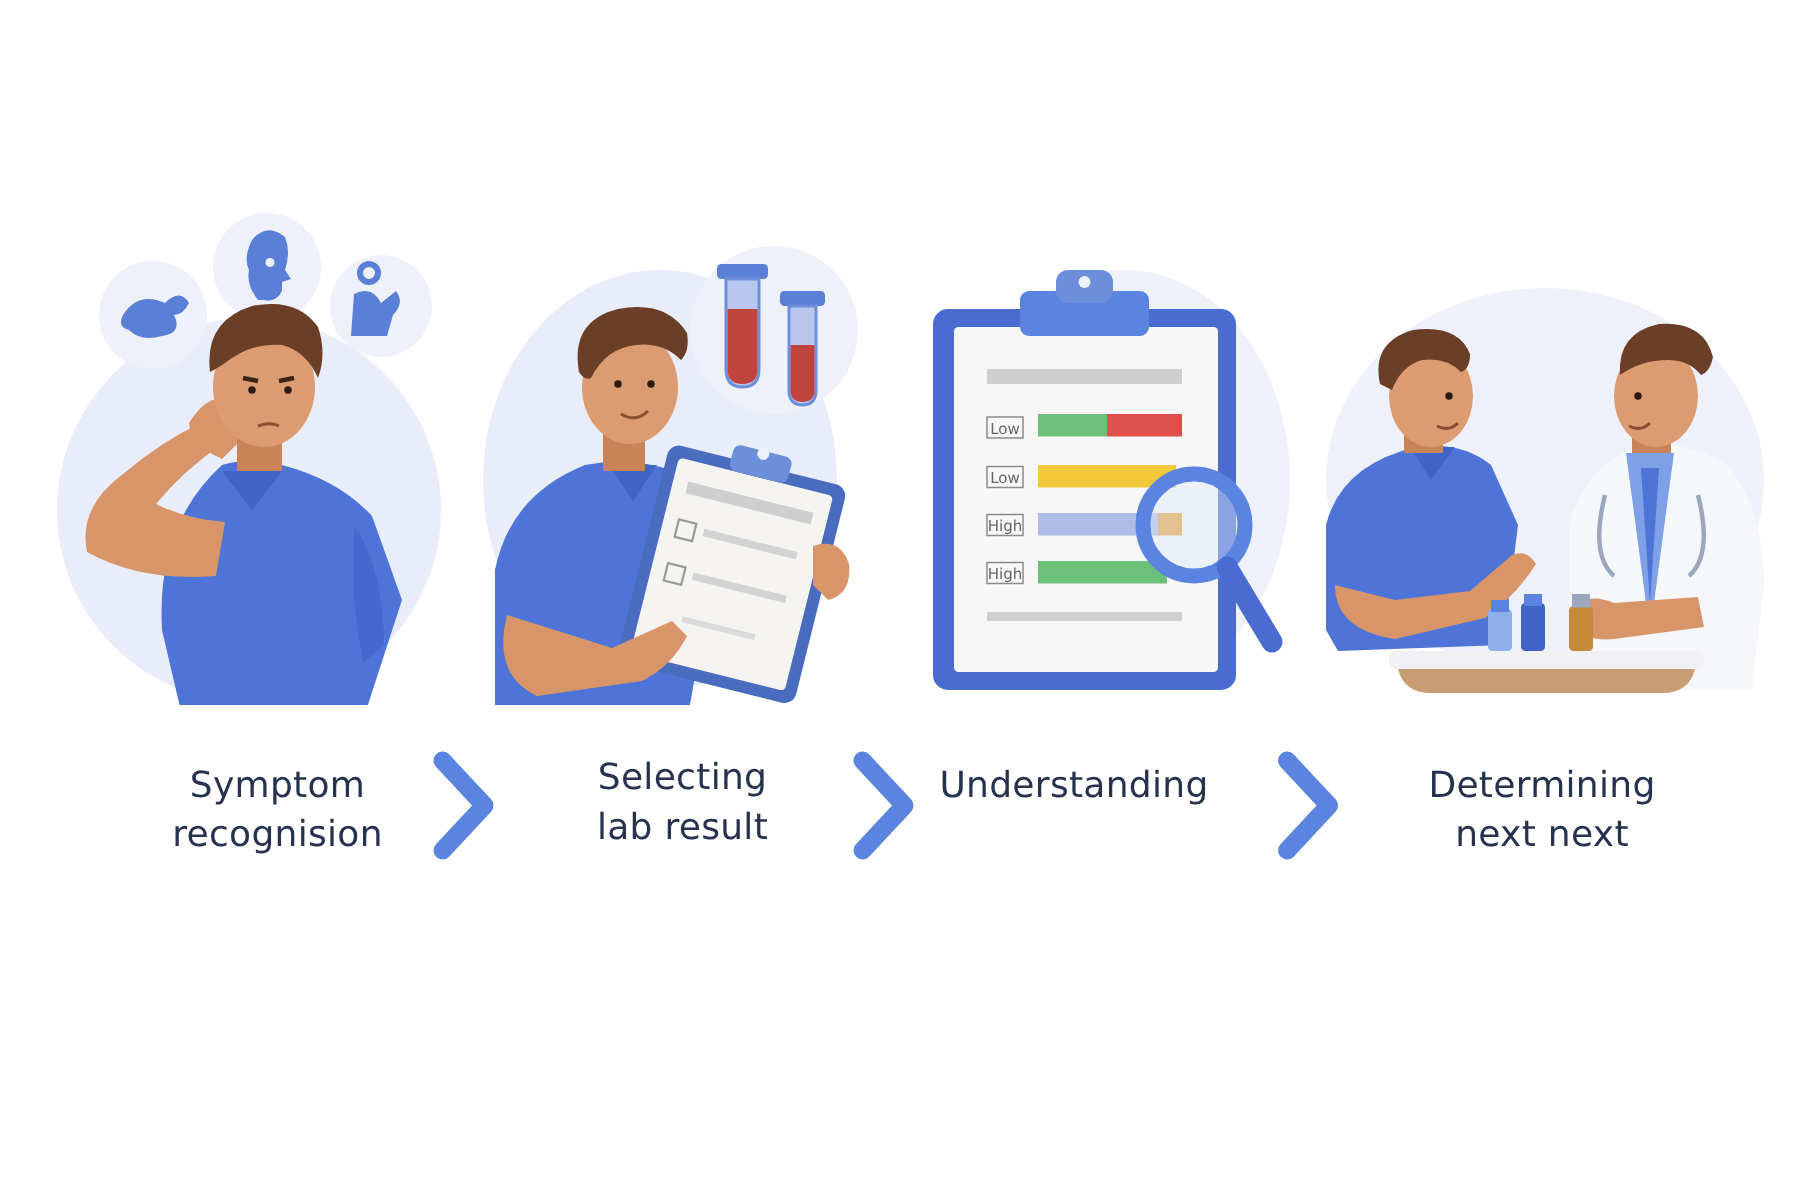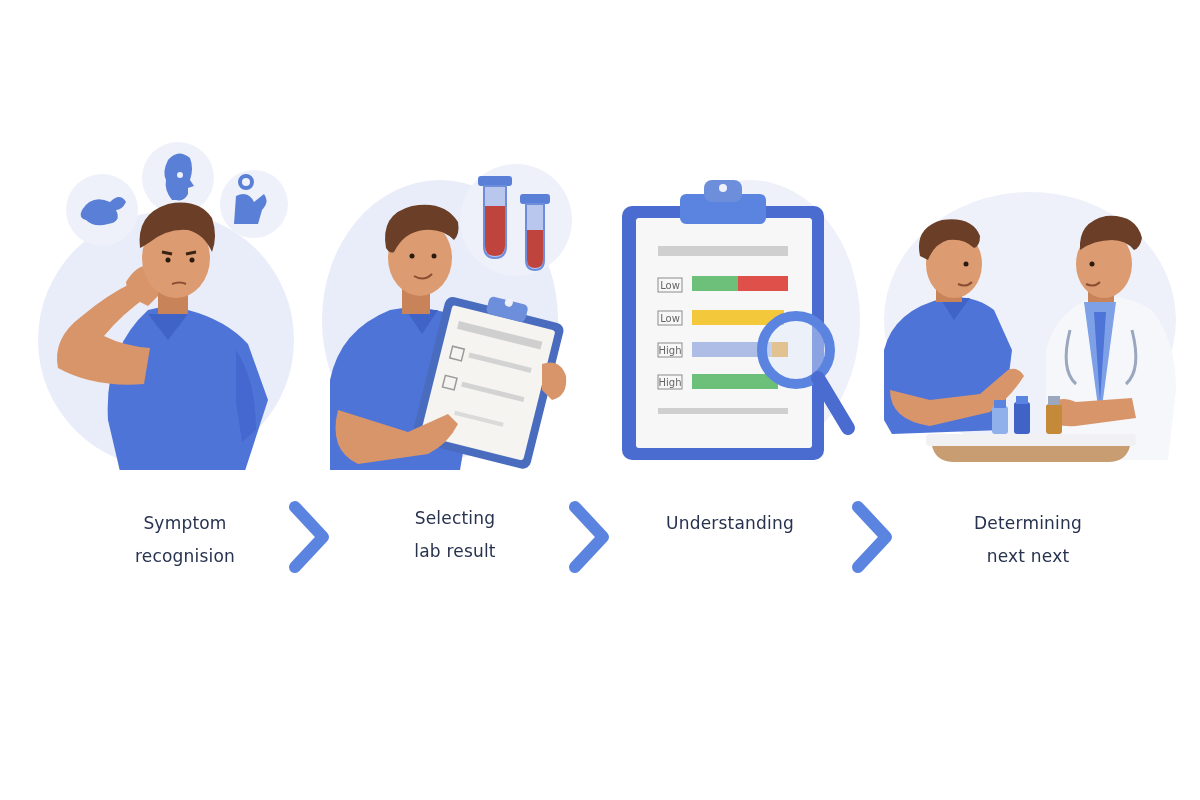--- a/index.html
+++ b/index.html
@@ -4,21 +4,21 @@
 <style>
   html, body { margin:0; padding:0; }
   body {
     width:1200px; height:800px; background:#ffffff; overflow:hidden;
     position:relative; font-family:"DejaVu Sans", sans-serif;
   }
   .stage { position:absolute; left:0; top:0; width:1072px; height:800px; }
   .panel { position:absolute; }
   .label {
     position:absolute; text-align:center; color:#27324f;
-    font-size:17px; line-height:33px; letter-spacing:0.2px;
+    font-size:24px; line-height:33px; letter-spacing:0.2px;
   }
   .chev { position:absolute; width:50px; height:80px; }
   svg { display:block; }
 </style>
 </head>
 <body>
 
 <div class="stage">
 
   <div class="panel" style="left:30px;top:130px;width:280px;height:340px;">
@@ -186,21 +186,21 @@
   </div>
 
   <div class="label" style="left:80px;top:507px;width:210px;">
     <div>Symptom</div>
     <div>recognision</div>
   </div>
   <div class="label" style="left:350px;top:502px;width:210px;">
     <div>Selecting</div>
     <div>lab result</div>
   </div>
-  <div class="label" style="left:620px;top:507px;width:220px;">
+  <div class="label" style="left:606px;top:507px;width:220px;">
     <div>Understanding</div>
   </div>
   <div class="label" style="left:918px;top:507px;width:220px;">
     <div>Determining</div>
     <div>next next</div>
   </div>
 
   <div class="chev" style="left:285px;top:497px;">
     <svg width="50" height="80" viewBox="0 0 50 80">
         <path d="M10 10 L38 40 L10 70" stroke="#5b84e0" stroke-width="12" stroke-linecap="round" stroke-linejoin="round" fill="none"></path>

